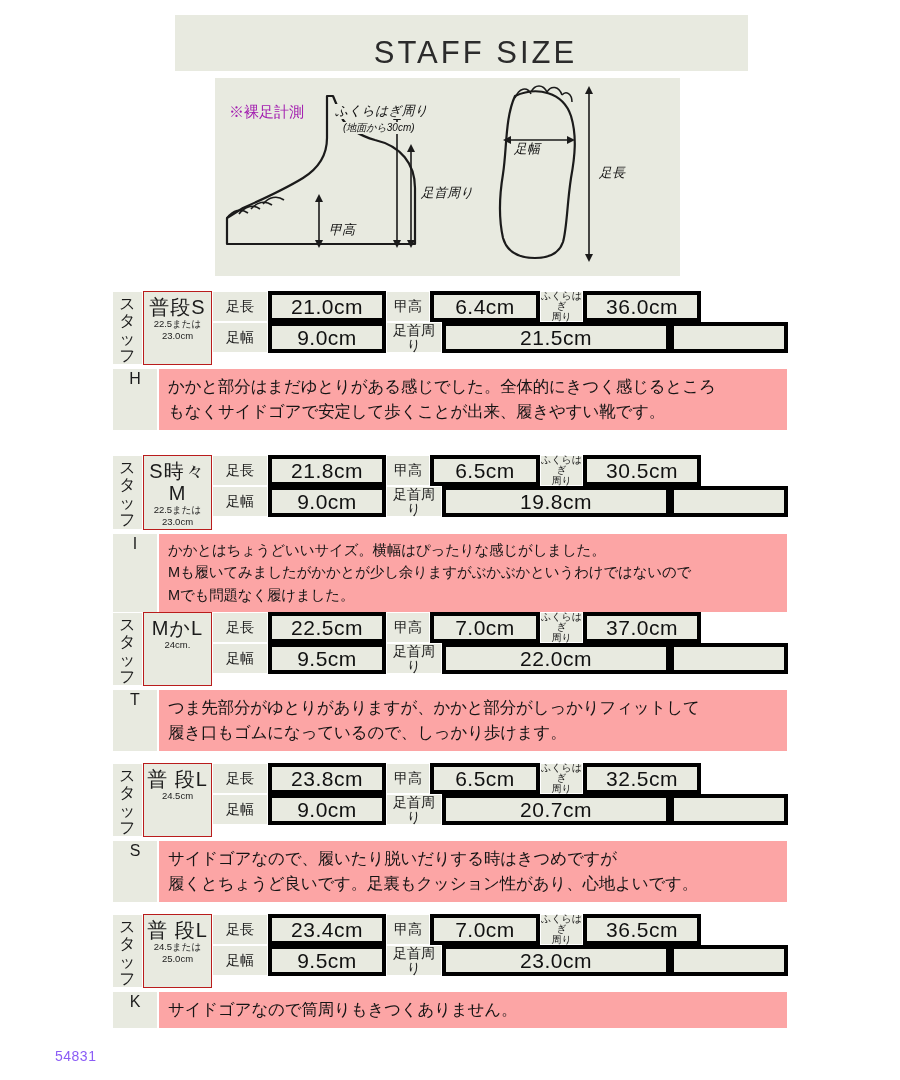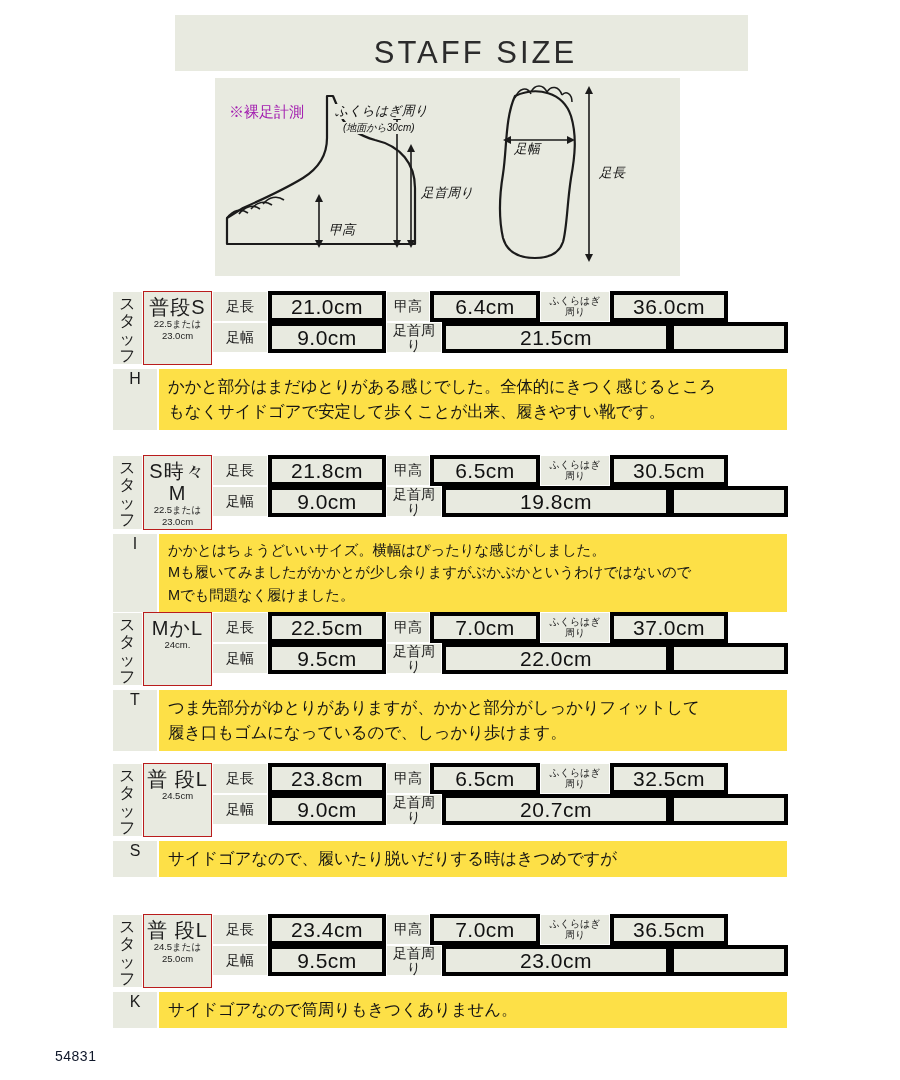--- a/index.html
+++ b/index.html
@@ -138,21 +138,21 @@
     justify-content: center;
     font-size: 14px;
     color: #1b1b1b;
     line-height: 1.05;
     text-align: center;
   }
   .mlabel.w-ashi { width: 56px; }
   .mlabel.w-kou  { width: 44px; }
   .mlabel.w-ashikubi { width: 56px; }
   .mlabel.w-fukura {
-    width: 70px;
+    width: 43px;
     font-size: 10px;
     flex-direction: column;
   }
   .mval {
     background: #e8eae0;
     border: 4px solid #000000;
     box-sizing: border-box;
     display: flex;
     align-items: center;
     justify-content: center;
@@ -177,21 +177,21 @@
     background: #e8eae0;
     border: 1px solid #ffffff;
     box-sizing: border-box;
     text-align: center;
     font-size: 16px;
     line-height: 1.05;
     padding-top: 2px;
   }
   .comment-body {
     flex: 1;
-    background: #fde047;
+    background: #fca5a5;
     border: 1px solid #ffffff;
     box-sizing: border-box;
     padding: 5px 8px 6px 9px;
   }
   .comment-body .line {
     font-size: 16.5px;
     line-height: 1.52;
     color: #141414;
     letter-spacing: -0.2px;
     white-space: nowrap;
@@ -199,21 +199,21 @@
   .comment-body.small .line {
     font-size: 14.5px;
     line-height: 1.55;
   }
 
   .footer-code {
     position: absolute;
     left: 55px;
     top: 1048px;
     font-size: 14px;
-    color: #0f172a;
+    color: #8b5cf6;
     letter-spacing: 0.5px;
   }
 </style>
 </head>
 <body>
 
 <div class="page">
 
   <div class="title-bar">
     <span class="title-text">STAFF SIZE</span>
@@ -435,20 +435,21 @@
           <div class="mval w3 empty"></div>
         </div>
       </div>
     </div>
     <div class="sb-comment">
       <div class="comment-name">
         <div>S</div>
       </div>
       <div class="comment-body">
         <div class="line">サイドゴアなので、履いたり脱いだりする時はきつめですが</div>
+        <div class="line">履くとちょうど良いです。足裏もクッション性があり、心地よいです。</div>
       </div>
     </div>
   </div>
 
   <div class="staff-block" style="top:914px;">
     <div class="sb-top">
       <div class="staff-name">
         <div>ス</div>
         <div>タ</div>
         <div>ッ</div>

